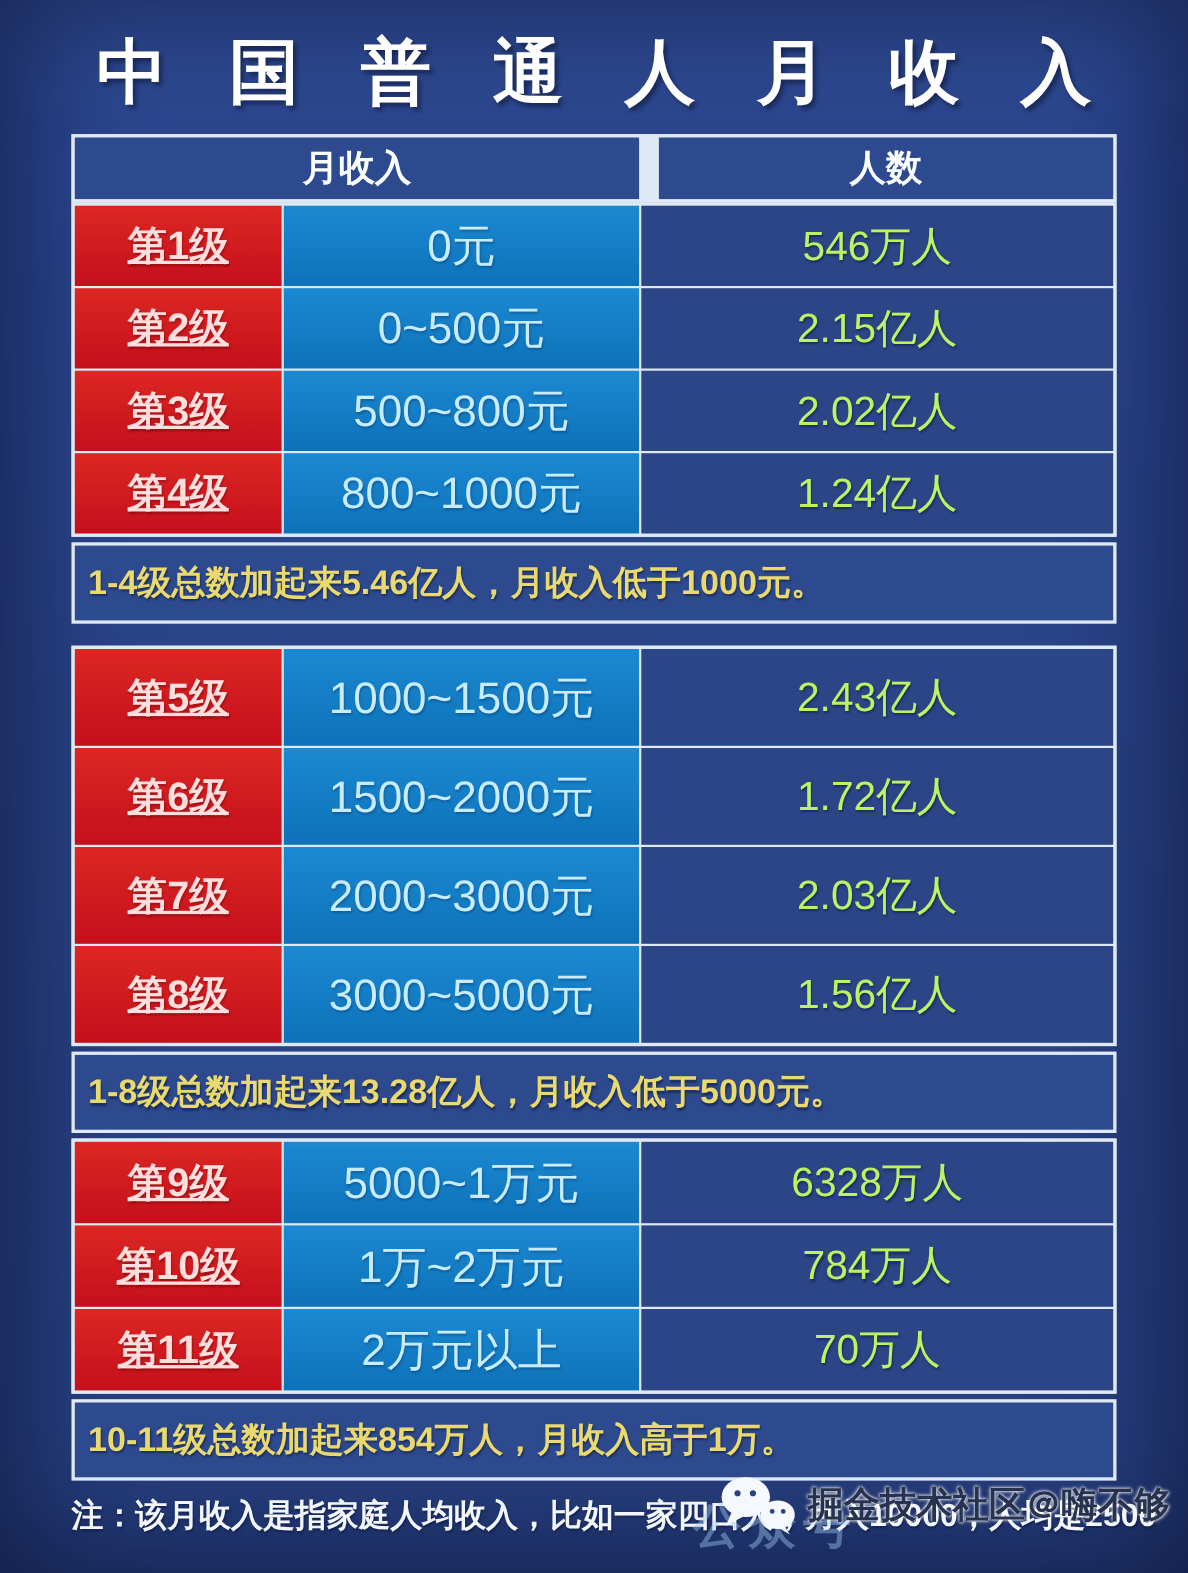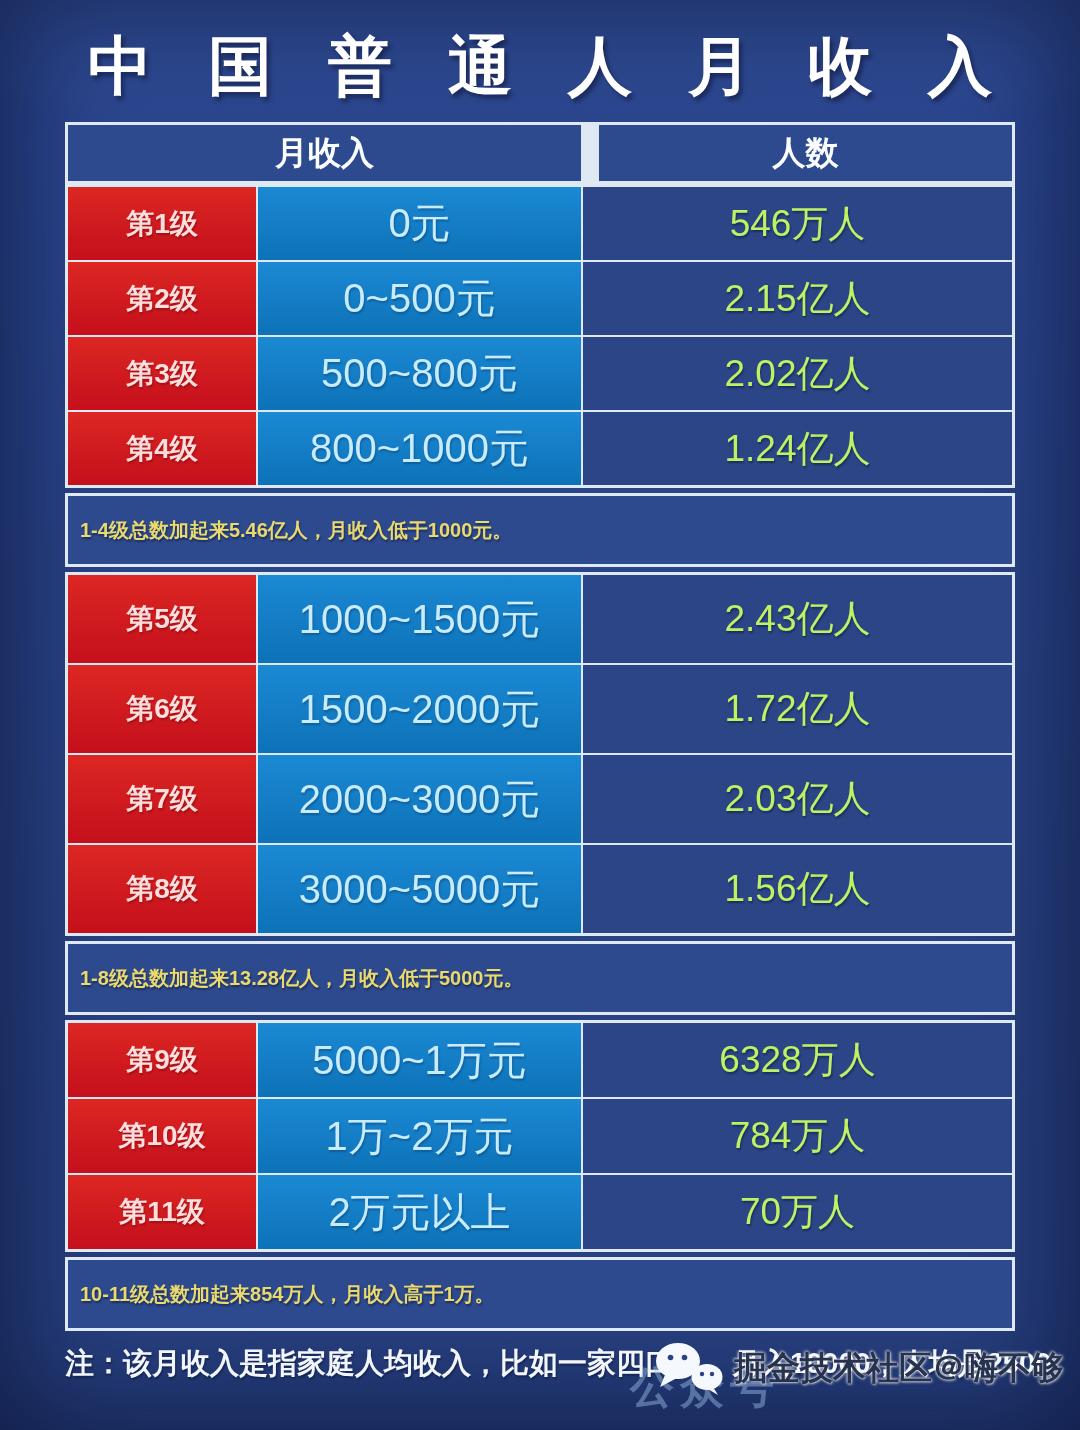--- a/index.html
+++ b/index.html
@@ -33,46 +33,47 @@
   .th{
     background:#2e4a8e;
     display:flex;align-items:center;justify-content:center;
     font-size:33px;font-weight:bold;color:#fbfdff;
   }
   .grid{
     display:grid;grid-template-columns:188px 323px 1fr;gap:2px;
     background:#dfe9f4;border:3px solid #dfe9f4;
   }
   .grid.rows-a{grid-auto-rows:73px;}
-  .grid.rows-b{grid-auto-rows:88px;margin-top:5px;}
+  .grid.rows-b{grid-auto-rows:88px;margin-top:20px;}
   .grid.rows-c{grid-auto-rows:74px;margin-top:5px;}
   .cell{display:flex;align-items:center;justify-content:center;white-space:nowrap;}
   .cell.level{
     background:linear-gradient(180deg,#dc2723,#c50f1c);
-    color:#ffdede;font-size:28px;font-weight:bold;
+    color:#ffdede;font-size:36px;font-weight:bold;
     text-shadow:1px 2px 2px rgba(80,0,0,.35);
+    text-decoration:underline;
   }
   .cell.income{
     background:linear-gradient(180deg,#1b89d3,#0d72b8);
     color:#c9ecfc;font-size:40px;
     text-shadow:1px 2px 2px rgba(0,30,70,.3);
   }
   .cell.count{
     background:#2b4586;
     color:#bef264;font-size:37px;
     text-shadow:1px 2px 2px rgba(0,10,40,.4);
   }
   .summary{
     margin-top:5px;
     border:3px solid #dfe9f4;
     background:#2e4a8e;
     height:68px;
     display:flex;align-items:center;
     padding-left:12px;
-    font-size:20px;font-weight:bold;color:#e9d96e;
+    font-size:31px;font-weight:bold;color:#e9d96e;
     text-shadow:1px 2px 2px rgba(0,10,40,.45);
     white-space:nowrap;
   }
   .footer{margin-top:12px;font-weight:bold;}
   .footer .line{font-size:29px;color:#f2f5fa;line-height:40px;white-space:nowrap;
     text-shadow:1px 2px 2px rgba(0,10,40,.4);}
   .footer .line.note{margin-top:2px;}
   .watermark{
     position:absolute;right:16px;top:1340px;
     display:flex;align-items:center;gap:8px;z-index:3;

